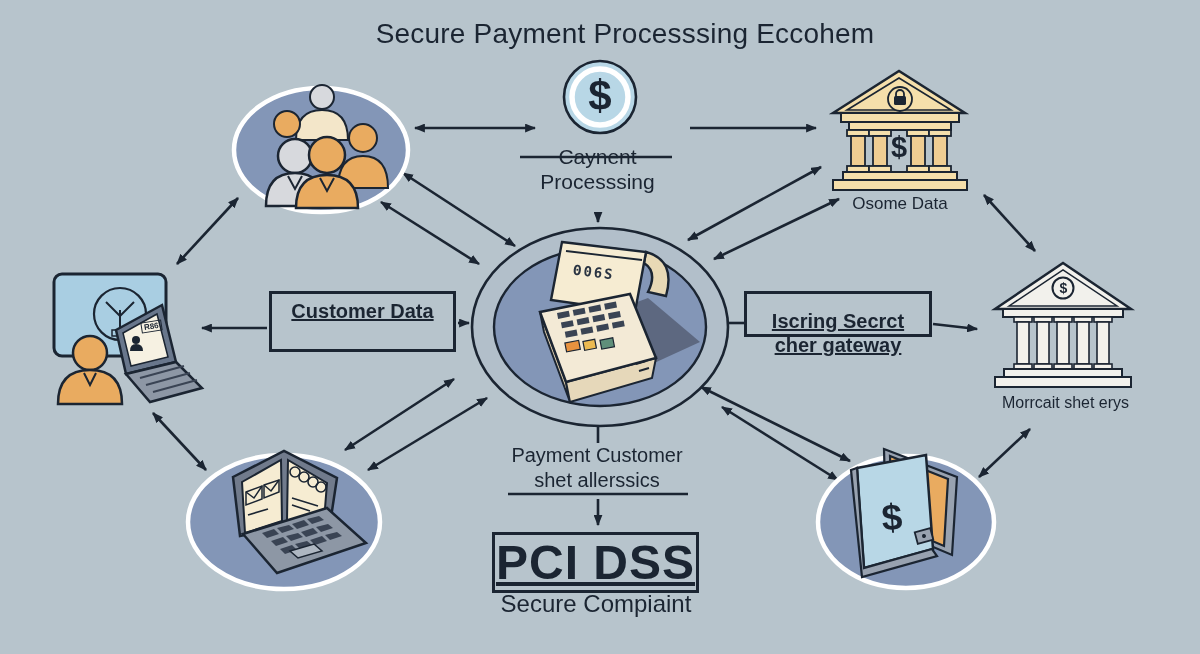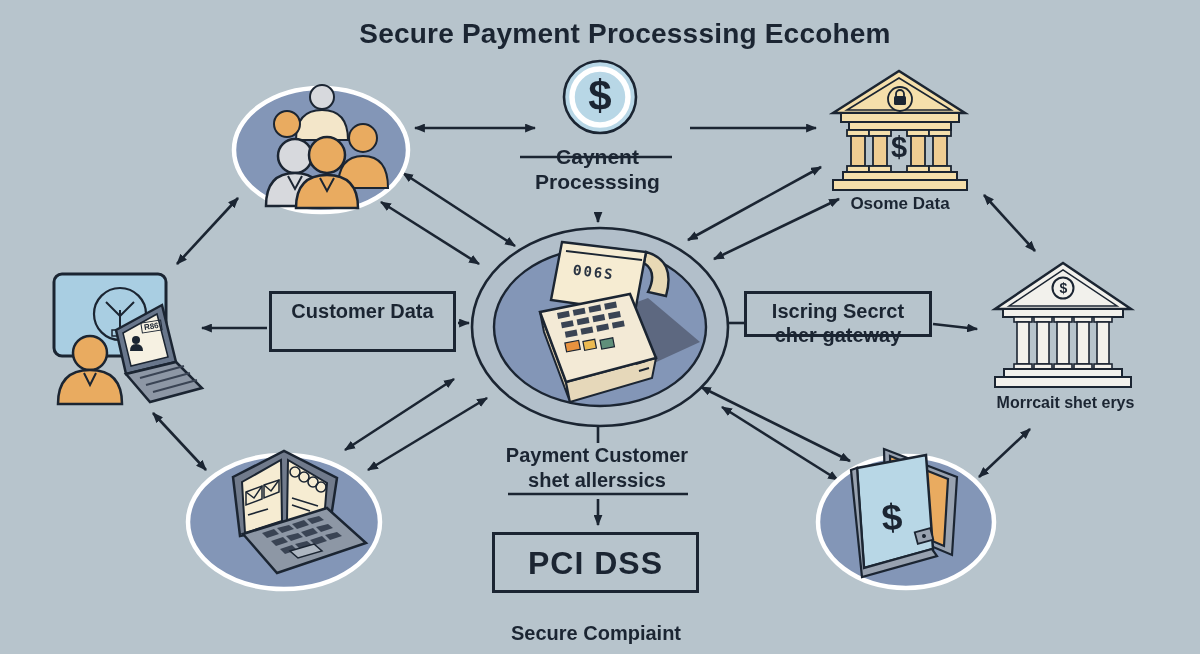--- a/index.html
+++ b/index.html
@@ -2,45 +2,45 @@
 <html><head>
 <meta charset="utf-8">
 <style>
   html,body{margin:0;padding:0;background:#9aa7b0;}
   .stage{
     position:relative;width:1200px;height:654px;overflow:hidden;
     background:#b7c4cc;color:#1b2532;
     font-family:"Liberation Sans",sans-serif;
   }
   .stage svg{position:absolute;left:0;top:0;}
-  .lbl{position:absolute;font-weight:bold;text-align:center;color:#1b2532;z-index:2;}
+  .lbl{position:absolute;font-weight:normal;text-align:center;color:#1b2532;z-index:2;}
   .lbl div{display:block;}
   .boxlbl{
     position:absolute;border:3px solid #1b2532;text-align:center;font-weight:bold;
-    color:#1b2532;z-index:2;box-sizing:border-box;
+    color:#1b2532;z-index:2;box-sizing:border-box;text-decoration:underline;
   }
   .dollar{position:absolute;font-weight:bold;text-align:center;color:#1b2532;z-index:2;}
   .receipt-txt{
     position:absolute;z-index:2;font-family:"DejaVu Sans Mono",monospace;
     font-weight:bold;color:#2a3442;transform:rotate(7deg);letter-spacing:2px;
   }
   .rbb-txt{
     position:absolute;z-index:2;font-family:"Liberation Sans",sans-serif;font-weight:bold;
     color:#1b2532;border:1px solid #1b2532;transform:rotate(-9deg);
     font-size:8px;line-height:9px;padding:0 2px;
   }
   #title{left:320px;top:18px;width:610px;font-size:28px;letter-spacing:.2px;}
   #lbl-payterms{left:500px;top:144px;width:195px;font-size:21px;line-height:25px;}
   #lbl-banktop{left:816px;top:194px;width:168px;font-size:17px;}
   #box-gateway{left:269px;top:291px;width:187px;height:61px;font-size:20px;line-height:24px;padding-top:5px;background:transparent;}
-  #box-checkpoint{left:744px;top:291px;width:188px;height:46px;font-size:20px;line-height:24px;padding-top:5px;background:transparent;}
+  #box-checkpoint{left:744px;top:291px;width:188px;height:46px;font-size:20px;line-height:24px;padding-top:15px;background:transparent;}
   #lbl-bankright{left:963px;top:394px;width:205px;font-size:16px;}
   #lbl-software{left:490px;top:443px;width:214px;font-size:20px;line-height:24.5px;}
-  #box-pci{left:492px;top:532px;width:207px;height:61px;font-size:32px;line-height:56px;letter-spacing:1px;background:transparent;}
-  #lbl-pcicap{left:472px;top:622px;width:248px;font-size:20px;}
+  #box-pci{left:492px;top:532px;width:207px;height:61px;font-size:48px;line-height:56px;letter-spacing:1px;background:transparent;}
+  #lbl-pcicap{left:472px;top:590px;width:248px;font-size:24px;}
   #d-circle{left:583px;top:73px;width:34px;font-size:42px;line-height:46px;}
   #d-banktop{left:883px;top:131px;width:32px;font-size:29px;line-height:33px;}
   #d-bankright{left:1055px;top:281px;width:17px;font-size:14px;line-height:15px;}
   #d-wallet{left:874px;top:497px;width:36px;font-size:37px;line-height:41px;transform:rotate(-4deg);}
   #receipt-txt{left:573px;top:264px;font-size:14px;}
   #rbb-txt{left:141px;top:321px;}
 </style>
 </head>
 <body>
 

